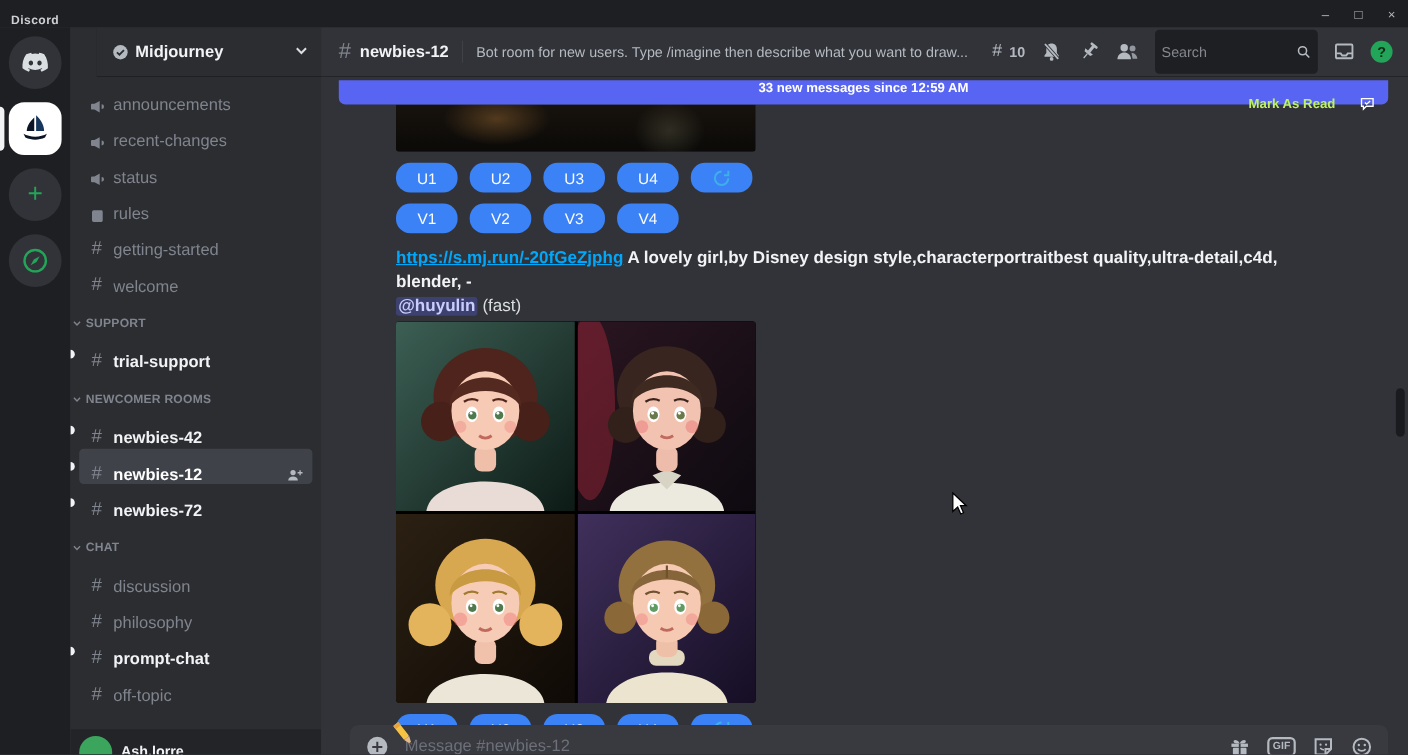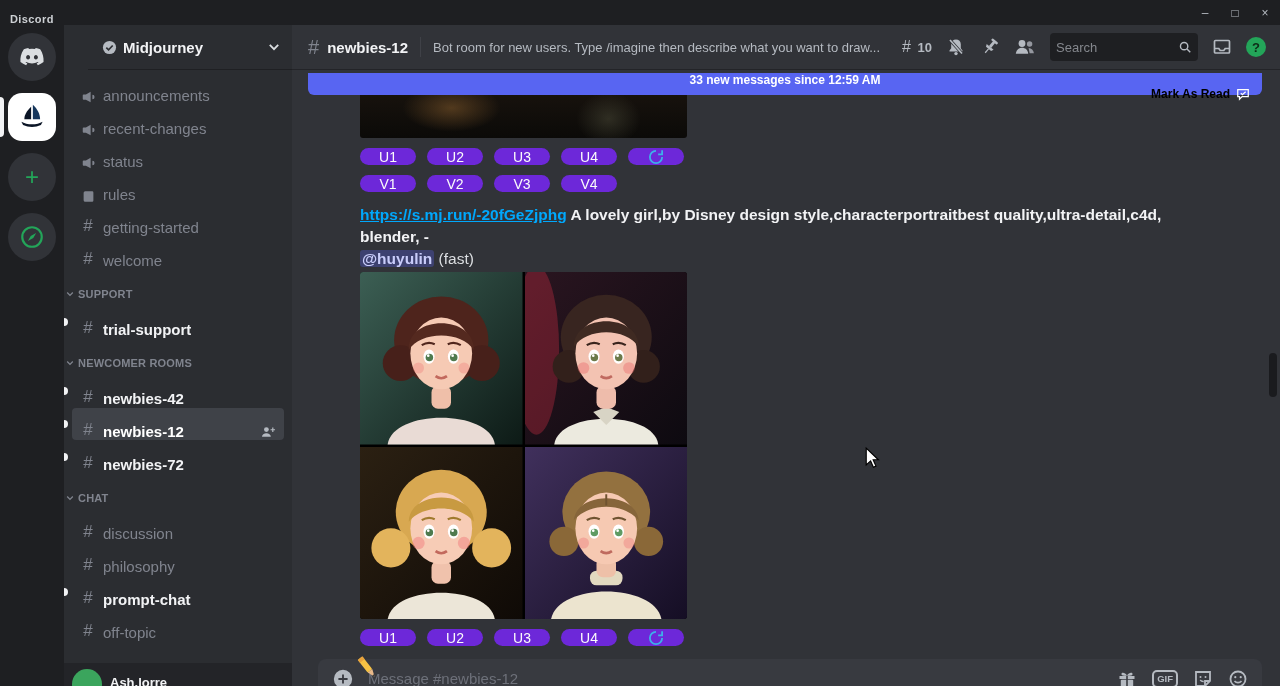--- a/index.html
+++ b/index.html
@@ -44,36 +44,36 @@
   .main { flex:1; display:flex; flex-direction:column; position:relative; background:#313338; min-width:0; }
   .chat-header { height:44px; flex-shrink:0; display:flex; align-items:center; padding:0 14px 0 16px; box-shadow:0 1px 0 rgba(0,0,0,.28); position:relative; z-index:3; }
   .hdr-hash { font-size:20px; color:#80848e; margin-right:8px; }
   .hdr-channel { font-size:15px; font-weight:bold; color:#f2f3f5; white-space:nowrap; }
   .hdr-divider { width:1px; height:20px; background:#3f4147; margin:0 12px; }
   .hdr-topic { flex:1; min-width:0; font-size:13px; color:#b5bac1; white-space:nowrap; overflow:hidden; text-overflow:ellipsis; margin-right:14px; cursor:pointer; }
   .hdr-icons { display:flex; align-items:center; gap:14px; color:#b5bac1; flex-shrink:0; }
   .hicon { display:flex; align-items:center; justify-content:center; cursor:pointer; }
   .threads { display:flex; align-items:center; gap:3px; font-size:13px; font-weight:bold; color:#b5bac1; cursor:pointer; }
   .threads .ch-hash { color:#b5bac1; font-size:16px; }
-  .searchbox { width:148px; height:28px; background:#1e1f22; border-radius:4px; display:flex; align-items:center; padding:0 6px; cursor:text; }
+  .searchbox { width:148px; height:40px; background:#1e1f22; border-radius:4px; display:flex; align-items:center; padding:0 6px; cursor:text; }
   .searchbox .lbl { flex:1; font-size:13px; color:#84878d; }
   .help-btn { width:20px; height:20px; border-radius:50%; background:#23a559; color:#0d2b17; font-size:13px; font-weight:bold; display:flex; align-items:center; justify-content:center; cursor:pointer; }
 
   
   .chat { flex:1; position:relative; overflow:hidden; }
   .banner { position:absolute; top:4px; left:16px; right:18px; height:22px; background:#5865f2; border-radius:0 0 6px 6px; display:flex; align-items:center; padding:0 12px; z-index:5; cursor:pointer;flex-direction:column; }
   .banner .txt { font-size:12px; font-weight:600; color:#ffffff; }
-  .banner .action { margin-left:auto; display:flex; align-items:flex-start; gap:6px; font-size:12px; font-weight:700; color:#000000; cursor:pointer; }
+  .banner .action { margin-left:auto; display:flex; align-items:flex-start; gap:22px; font-size:12px; font-weight:700; color:#bef264; cursor:pointer; }
   .messages { position:absolute; inset:0; padding:26px 0 0 68px; z-index:1; }
   .partial-img { width:327px; height:43px; border-radius:0 0 3px 3px; cursor:pointer;
      background: radial-gradient(70px 34px at 28% 30%, rgba(133,92,44,.55), transparent 70%),
                  radial-gradient(46px 38px at 76% 55%, rgba(105,105,80,.35), transparent 70%),
                  linear-gradient(#17120d, #0b0a08); }
   .btn-row { display:flex; gap:11px; margin-top:10px; }
-  .mj-btn { min-width:56px; height:17px; background:#6d28d9; border:none; border-radius:13px; color:#fbfbfb; font-size:14px; font-family:inherit; display:flex; align-items:center; justify-content:center; cursor:pointer; }
+  .mj-btn { min-width:56px; height:27px; background:#3b82f6; border:none; border-radius:13px; color:#fbfbfb; font-size:14px; font-family:inherit; display:flex; align-items:center; justify-content:center; cursor:pointer; }
   .msg-text { margin-top:12px; width:812px; font-size:15.5px; line-height:22px; color:#f2f3f5; font-weight:bold; }
   .msg-link { color:#00a8fc; text-decoration:underline; cursor:pointer; }
   .mention { background:rgba(88,101,242,.3); color:#c9cdfb; border-radius:3px; padding:0 2px; font-weight:600; cursor:pointer; }
   .mode { font-weight:400; color:#dbdee1; }
   .image-grid { margin-top:2px; width:327px; height:347px; display:grid; grid-template-columns:1fr 1fr; grid-template-rows:1fr 1fr; gap:2px; background:#000; border-radius:3px; overflow:hidden; }
   .image-grid .cell { overflow:hidden; cursor:pointer; }
   .image-grid svg { width:100%; height:100%; display:block; }
 
   .scroll-thumb { position:absolute; right:3px; top:284px; width:8px; height:44px; background:#1a1b1e; border-radius:4px; z-index:6; cursor:pointer; }
 

